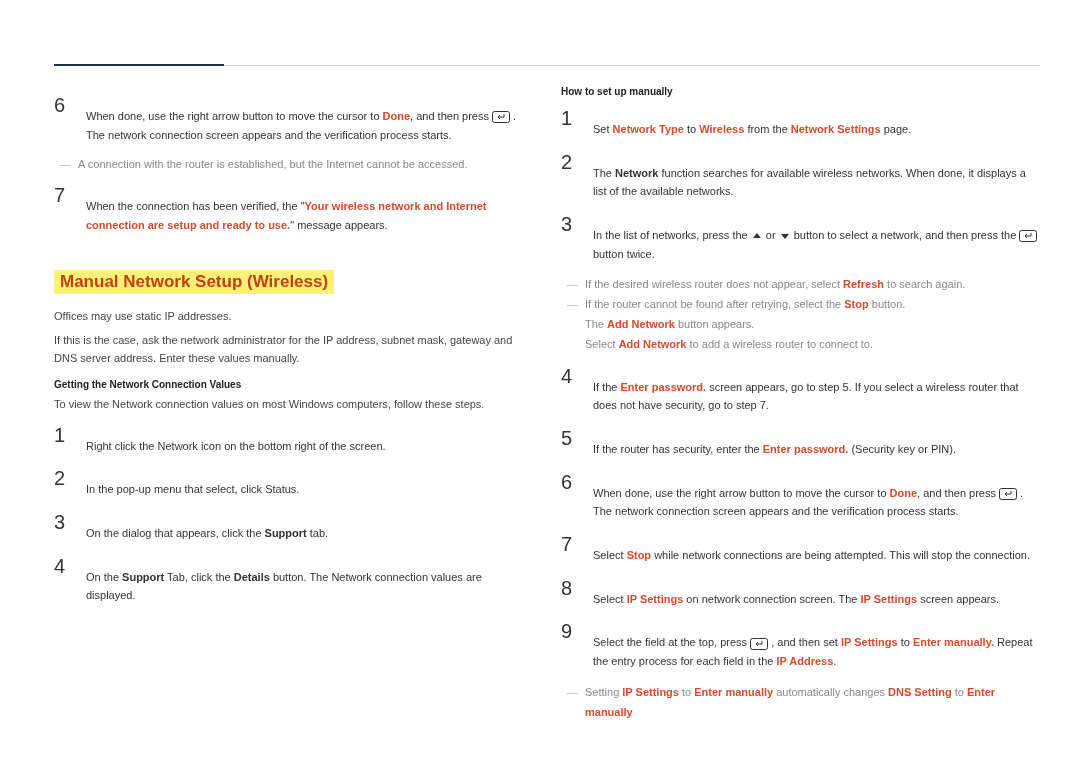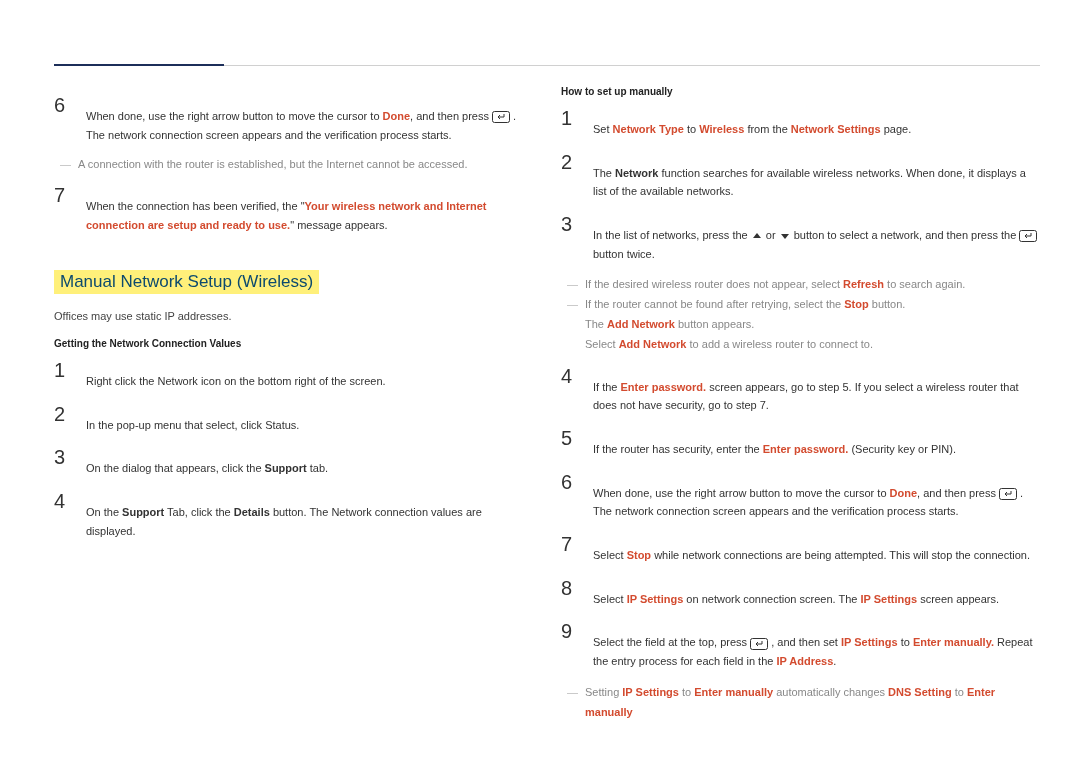--- a/index.html
+++ b/index.html
@@ -3,22 +3,22 @@
 <meta charset="utf-8">
 <style>
   * { box-sizing: border-box; margin: 0; padding: 0; }
   html, body { width: 1080px; height: 763px; background: #fff; font-family: "Segoe UI", Arial, sans-serif; color: #333; }
   .page { position: relative; width: 1080px; height: 763px; padding: 56px 40px 40px 54px; }
   .top-rule { position: absolute; left: 54px; right: 40px; top: 65px; border-top: 1px solid #d0d0d0; }
   .accent-bar { position: absolute; left: 54px; top: 64px; width: 170px; height: 2px; background: #1c2e59; }
   .columns { display: flex; gap: 28px; margin-top: 28px; }
   .col { flex: 1 1 50%; min-width: 0; }
   .section-title-hl {
-    display: inline-block; background: #fff07a; color: #0c4a6e;
-    font-weight: 400; font-size: 17px; padding: 2px 6px; margin: 10px 0 10px 0;
+    display: inline-block; background: #fff07a; color: #c2410c;
+    font-weight: 700; font-size: 17px; padding: 2px 6px; margin: 10px 0 10px 0;
   }
   .subheading { font-weight: 700; font-size: 10px; color: #222; margin: 12px 0 6px 0; }
   .intro { font-size: 11px; line-height: 1.6; color: #444; margin: 4px 0 6px 0; }
   ol.steps { list-style: none; counter-reset: step; }
   ol.steps > li { display: flex; gap: 14px; margin: 10px 0 12px 0; }
   ol.steps > li .num { font-size: 20px; font-weight: 400; color: #333; min-width: 18px; line-height: 1; padding-top: 1px; }
   ol.steps > li .body { font-size: 11px; line-height: 1.7; color: #333; flex: 1; margin-top: 13px; }
   .sub-note { font-size: 11px; color: #888; margin: 6px 0 6px 24px; line-height: 1.6; position: relative; }
   .sub-note::before { content: "―"; position: absolute; left: -18px; color: #bbb; }
   .sub-list { margin: 4px 0 6px 24px; }
@@ -61,22 +61,24 @@
           <div class="num">7</div>
           <div class="body">
             <span>When the connection has been verified, the "</span><span class="hl-red">Your wireless network and Internet connection are setup and ready to use.</span><span>" message appears.</span>
           </div>
         </li>
       </ol>
 
       <div style="height:14px"></div>
       <div class="section-title-hl">Manual Network Setup (Wireless)</div>
       <div class="intro">Offices may use static IP addresses.</div>
+      <div class="intro">If this is the case, ask the network administrator for the IP address, subnet mask, gateway and DNS server address. Enter these values manually.</div>
 
       <div class="subheading">Getting the Network Connection Values</div>
+      <div class="intro">To view the Network connection values on most Windows computers, follow these steps.</div>
 
       <ol class="steps">
         <li>
           <div class="num">1</div>
           <div class="body">Right click the Network icon on the bottom right of the screen.</div>
         </li>
         <li>
           <div class="num">2</div>
           <div class="body">In the pop-up menu that select, click Status.</div>
         </li>

